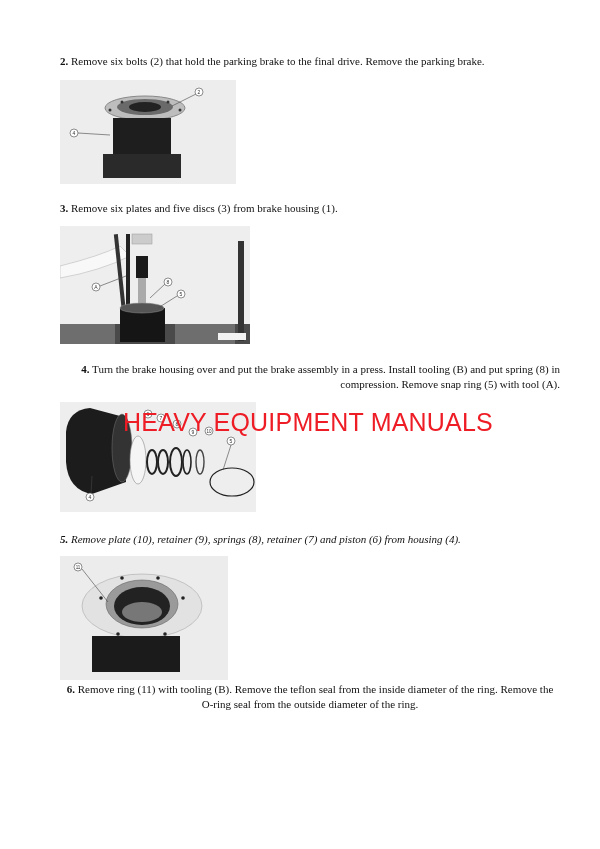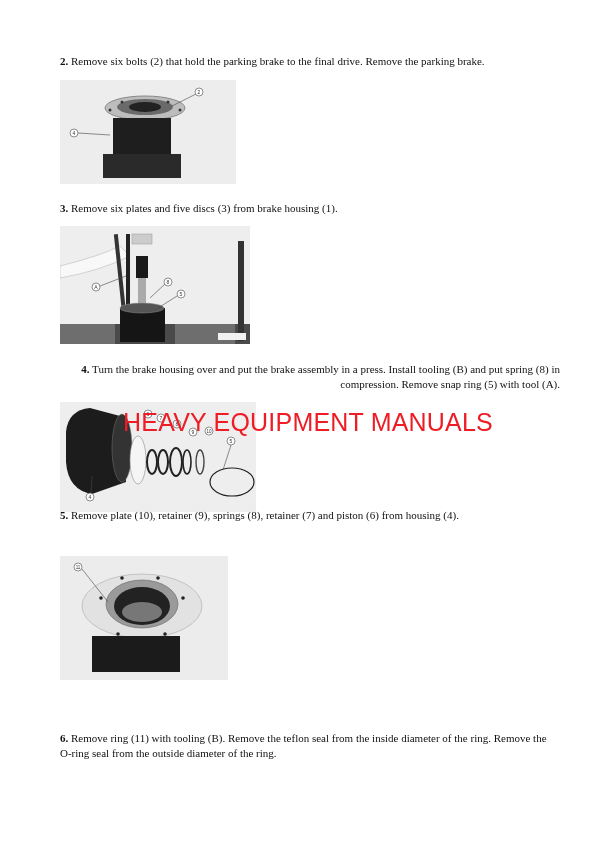--- a/index.html
+++ b/index.html
@@ -99,21 +99,21 @@
       <text class="callout" x="88" y="14" font-size="5" text-anchor="middle" fill="#333">6</text>
       <circle cx="101" cy="16" r="4" fill="#fff" stroke="#444" stroke-width="0.6"></circle>
       <text class="callout" x="101" y="18" font-size="5" text-anchor="middle" fill="#333">7</text>
       <circle cx="117" cy="22" r="4" fill="#fff" stroke="#444" stroke-width="0.6"></circle>
       <text class="callout" x="117" y="24" font-size="5" text-anchor="middle" fill="#333">8</text>
     </svg>
   </div>
 
   <div class="watermark">HEAVY EQUIPMENT MANUALS</div>
 
-  <p class="para" style="top:508px;"><b>5.</b><span> Remove plate (10), retainer (9), springs (8), retainer (7) and piston (6) from housing (4).</span></p>
+  <p class="para" style="top:532px;font-style:italic;"><b>5.</b><span> Remove plate (10), retainer (9), springs (8), retainer (7) and piston (6) from housing (4).</span></p>
 
   <div class="fig" style="left:60px; top:556px; width:168px; height:124px;">
     <svg width="168" height="124" viewBox="0 0 168 124">
       <rect width="168" height="124" fill="#ececec"></rect>
       <ellipse cx="82" cy="50" rx="60" ry="32" fill="#e2e2e2" stroke="#aaa" stroke-width="0.6"></ellipse>
       <ellipse cx="82" cy="48" rx="36" ry="24" fill="#9a9a9a" stroke="#666" stroke-width="0.6"></ellipse>
       <ellipse cx="82" cy="50" rx="28" ry="19" fill="#222"></ellipse>
       <ellipse cx="82" cy="56" rx="20" ry="10" fill="#777"></ellipse>
       <circle cx="41" cy="42" r="1.8" fill="#222"></circle>
         <circle cx="123" cy="42" r="1.8" fill="#222"></circle>
@@ -121,15 +121,15 @@
         <circle cx="98" cy="22" r="1.8" fill="#222"></circle>
       <circle cx="58" cy="78" r="1.8" fill="#222"></circle>
         <circle cx="105" cy="78" r="1.8" fill="#222"></circle>
       <rect x="32" y="80" width="88" height="36" fill="#1b1b1b"></rect>
       <line x1="22" y1="13" x2="48" y2="46" stroke="#444" stroke-width="0.6"></line>
       <circle cx="18" cy="11" r="4" fill="#fff" stroke="#444" stroke-width="0.6"></circle>
       <text class="callout" x="18" y="13" font-size="4.5" text-anchor="middle" fill="#333">11</text>
     </svg>
   </div>
 
-  <p class="para" style="top:731px;"><b>6.</b><span> Remove ring (11) with tooling (B). Remove the teflon seal from the inside diameter of the ring. Remove the O-ring seal from the outside diameter of the ring.</span></p>
+  <p class="para" style="top:682px;text-align:center;"><b>6.</b><span> Remove ring (11) with tooling (B). Remove the teflon seal from the inside diameter of the ring. Remove the O-ring seal from the outside diameter of the ring.</span></p>
 
 </div>
 
 </body></html>

